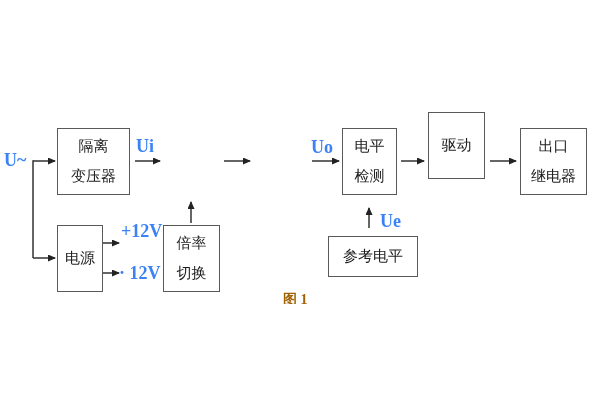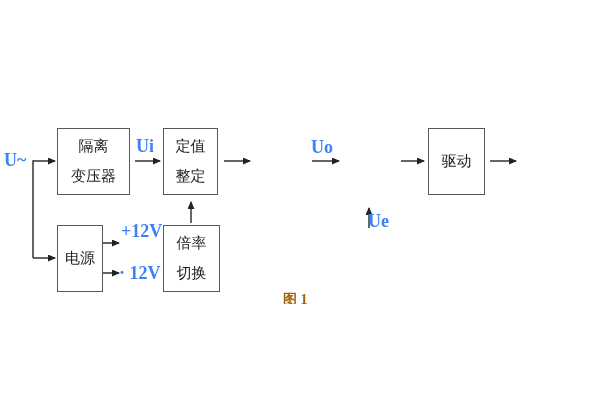--- a/index.html
+++ b/index.html
@@ -48,44 +48,51 @@
     <line x1="369" y1="228" x2="369" y2="208" marker-end="url(#ah)"></line>
     <line x1="103" y1="243" x2="119" y2="243" marker-end="url(#ah)"></line>
     <line x1="103" y1="273" x2="119" y2="273" marker-end="url(#ah)"></line>
   </svg>
 
   <div class="block" style="left:57px; top:128px; width:73px; height:67px">
     <span>隔离</span>
     <span>变压器</span>
   </div>
 
-  <div class="block" style="left:163px; top:128px; width:55px; height:67px">
-    <span>定值</span>
-    <span>整定</span>
+
+
+  <div class="block" style="left:342px; top:128px; width:55px; height:67px">
+    <span>电平</span>
+    <span>检测</span>
   </div>
 
-
-
-  <div class="block" style="left:428px; top:128px; width:57px; height:67px">
+  <div class="block" style="left:428px; top:112px; width:57px; height:67px">
     <span>驱动</span>
   </div>
 
+  <div class="block" style="left:520px; top:128px; width:67px; height:67px">
+    <span>出口</span>
+    <span>继电器</span>
+  </div>
 
   <div class="block" style="left:163px; top:225px; width:57px; height:67px">
     <span>倍率</span>
     <span>切换</span>
   </div>
 
   <div class="block" style="left:57px; top:225px; width:46px; height:67px">
     <span>电源</span>
   </div>
 
+  <div class="block" style="left:328px; top:236px; width:90px; height:41px">
+    <span>参考电平</span>
+  </div>
 
   <div class="sig" style="left:4px; top:153px">U~</div>
   <div class="sig" style="left:136px; top:139px">Ui</div>
   <div class="sig" style="left:311px; top:140px">Uo</div>
-  <div class="sig" style="left:368px; top:214px">Ue</div>
+  <div class="sig" style="left:380px; top:214px">Ue</div>
   <div class="sig" style="left:121px; top:224px">+12V</div>
   <div class="sig" style="left:119px; top:266px">· 12V</div>
 
   <div class="caption" style="left:283px; top:291px">图 1</div>
 
 </div>
 
 </body></html>

